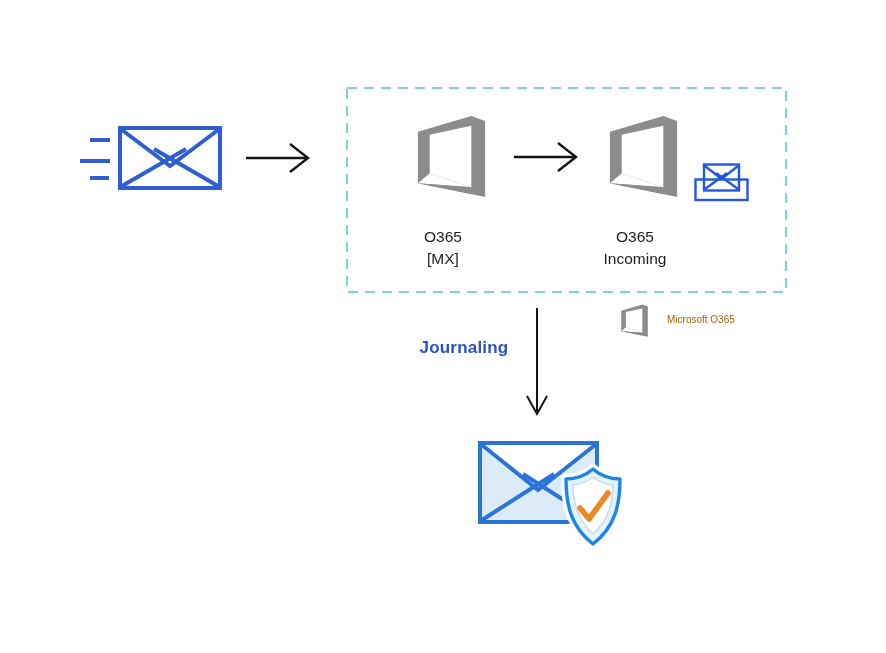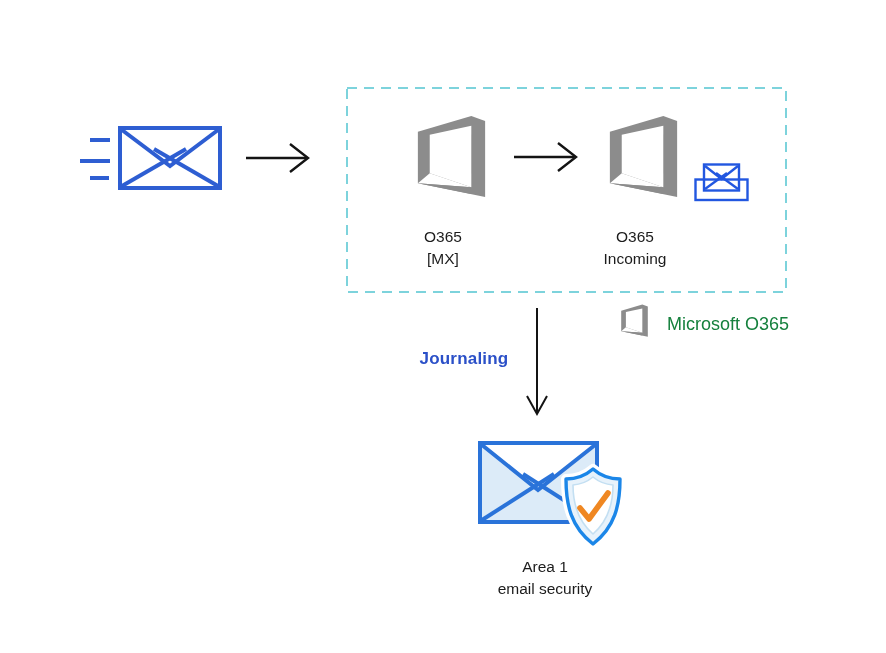--- a/index.html
+++ b/index.html
@@ -10,21 +10,21 @@
   .abs{position:absolute;}
   .node-label{
     position:absolute;transform:translateX(-50%);text-align:center;
     font-size:15.5px;line-height:22px;color:var(--text-color,#1c1c1c);white-space:nowrap;
   }
   .journaling{
     position:absolute;transform:translateX(-50%);font-size:17px;font-weight:600;
     color:var(--journaling-blue,#2b50c8);white-space:nowrap;letter-spacing:.2px;
   }
   .legend-text{
-    position:absolute;font-size:18px;color:#15803d;white-space:nowrap;
+    position:absolute;font-size:10px;color:#a16207;white-space:nowrap;
   }
   
   .stroke-blue{stroke:var(--envelope-blue,#2e5ed2);fill:none;}
   .fill-white{fill:#ffffff;}
   .gray{fill:var(--office-gray,#8c8c8c);}
   .white{fill:#ffffff;}
   .dash-rect{stroke:var(--dash-teal,#7dd3dc);fill:none;}
   .arrow-stroke{stroke:var(--arrow-color,#141414);fill:none;}
   .inbox-stroke{stroke:var(--inbox-blue,#2257e0);fill:none;}
   .a1-stroke{stroke:var(--area1-border,#2a73d9);fill:none;}
@@ -96,39 +96,35 @@
   </div>
 
   <svg class="abs" style="left:619px;top:303px" width="31" height="36" viewBox="0 0 72 92">
     <polygon class="gray" points="2,20 56,4 70,9 70,86 2,72"></polygon>
     <polygon class="white" points="56,14 14,23 14,62 56,76"></polygon>
     <polygon class="white" points="14,62 2,72 56,76"></polygon>
     <polygon class="gray" points="2,72 56,83 56,76"></polygon>
   </svg>
   <div class="legend-text" style="left:667px;top:314px">Microsoft O365</div>
 
-  <div class="journaling" style="left:464px;top:349px">Journaling</div>
+  <div class="journaling" style="left:464px;top:338px">Journaling</div>
 
   <svg class="abs" style="left:522px;top:300px" width="32" height="122" viewBox="0 0 32 122">
     <line class="arrow-stroke" x1="15" y1="8" x2="15" y2="112" stroke-width="2"></line>
     <polyline class="arrow-stroke" points="5,96 15,114 25,96" stroke-width="2"></polyline>
   </svg>
 
   <svg class="abs" style="left:478px;top:440px" width="150" height="110" viewBox="0 0 150 110">
     <rect class="a1-stroke a1-light" x="2" y="3" width="117" height="79" stroke-width="4"></rect>
     <polygon class="white" points="4,5 117,5 60,48"></polygon>
     <polyline class="a1-stroke" points="4,5 60,50 117,5" stroke-width="4"></polyline>
     <line class="a1-stroke" x1="4" y1="80" x2="76" y2="34" stroke-width="4"></line>
     <line class="a1-stroke" x1="117" y1="80" x2="45" y2="34" stroke-width="4"></line>
     <g transform="translate(85,27)">
       <path d="M30,2 C38,9 48,12 57,12 C57,38 52,60 30,77 C8,60 3,38 3,12 C12,12 22,9 30,2 Z" fill="#ffffff" stroke="#ffffff" stroke-width="10" stroke-linejoin="round"></path>
       <path class="shield-outer" d="M30,2 C38,9 48,12 57,12 C57,38 52,60 30,77 C8,60 3,38 3,12 C12,12 22,9 30,2 Z" stroke-width="3.4" stroke-linejoin="round"></path>
       <path class="shield-inner" d="M30,10 C36,15 43,17.5 50,18 C50,38 45,54 30,67 C15,54 10,38 10,18 C17,17.5 24,15 30,10 Z" stroke-width="1.6" stroke-linejoin="round"></path>
       <polyline class="check" points="17,41 26,52 45,26" stroke-width="5.6"></polyline>
     </g>
   </svg>
 
-  <div class="node-label" style="left:545px;top:556px">
-    <div>Area 1</div>
-    <div>email security</div>
-  </div>
 
 </div>
 
 </body></html>

